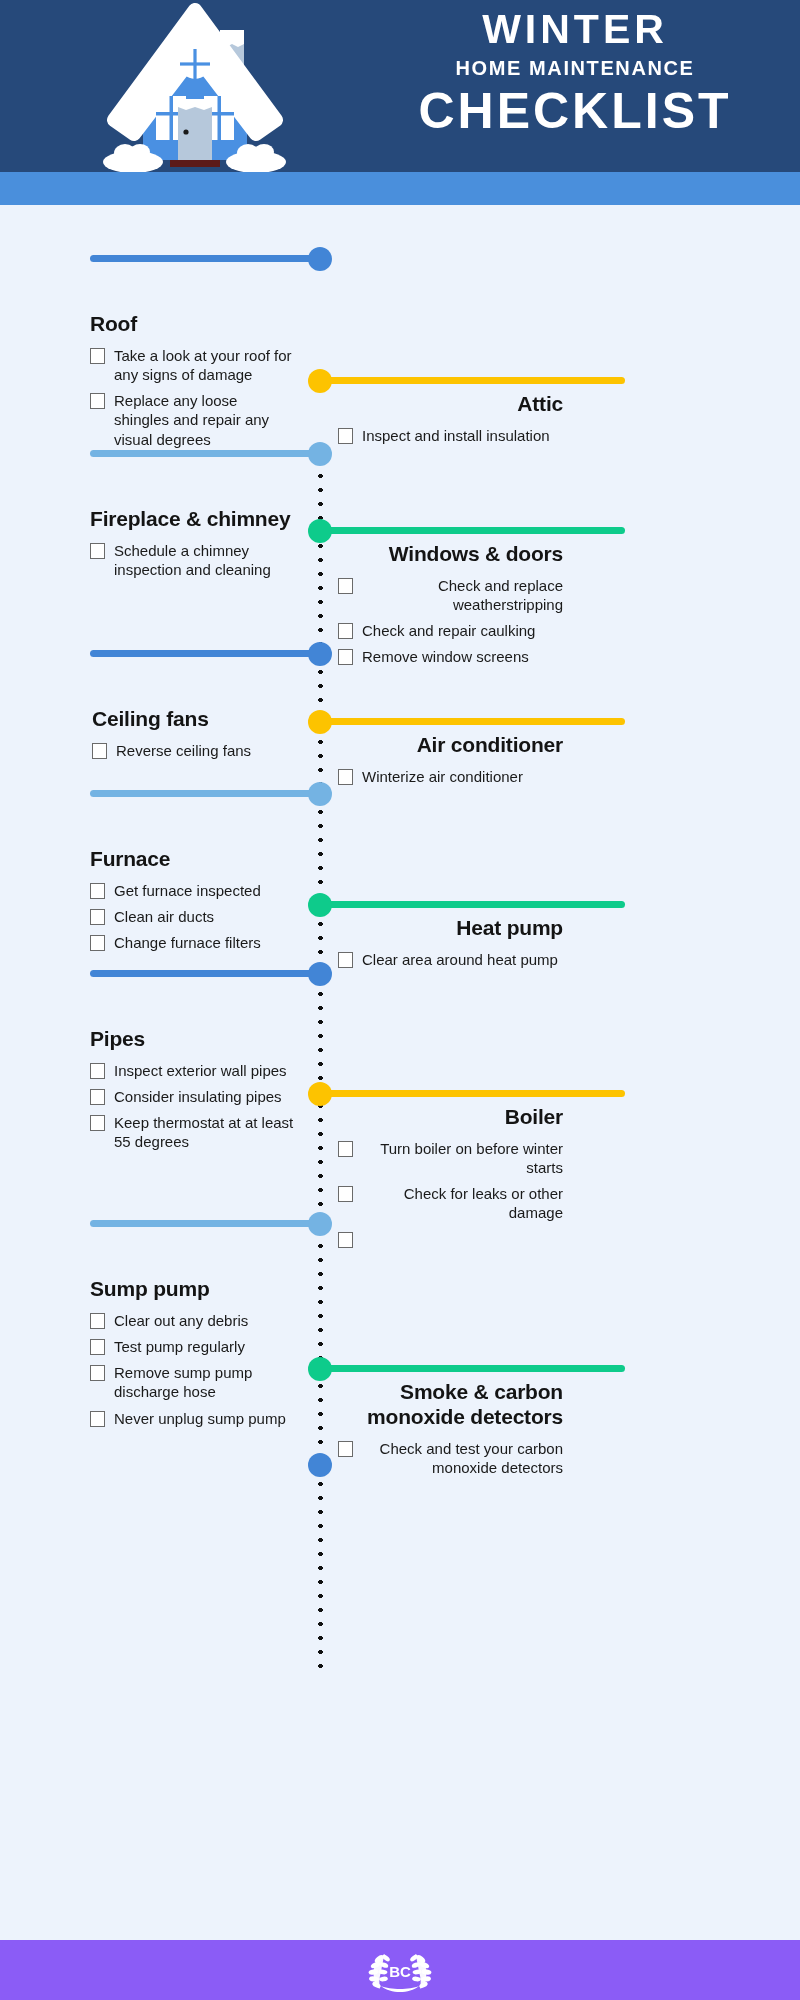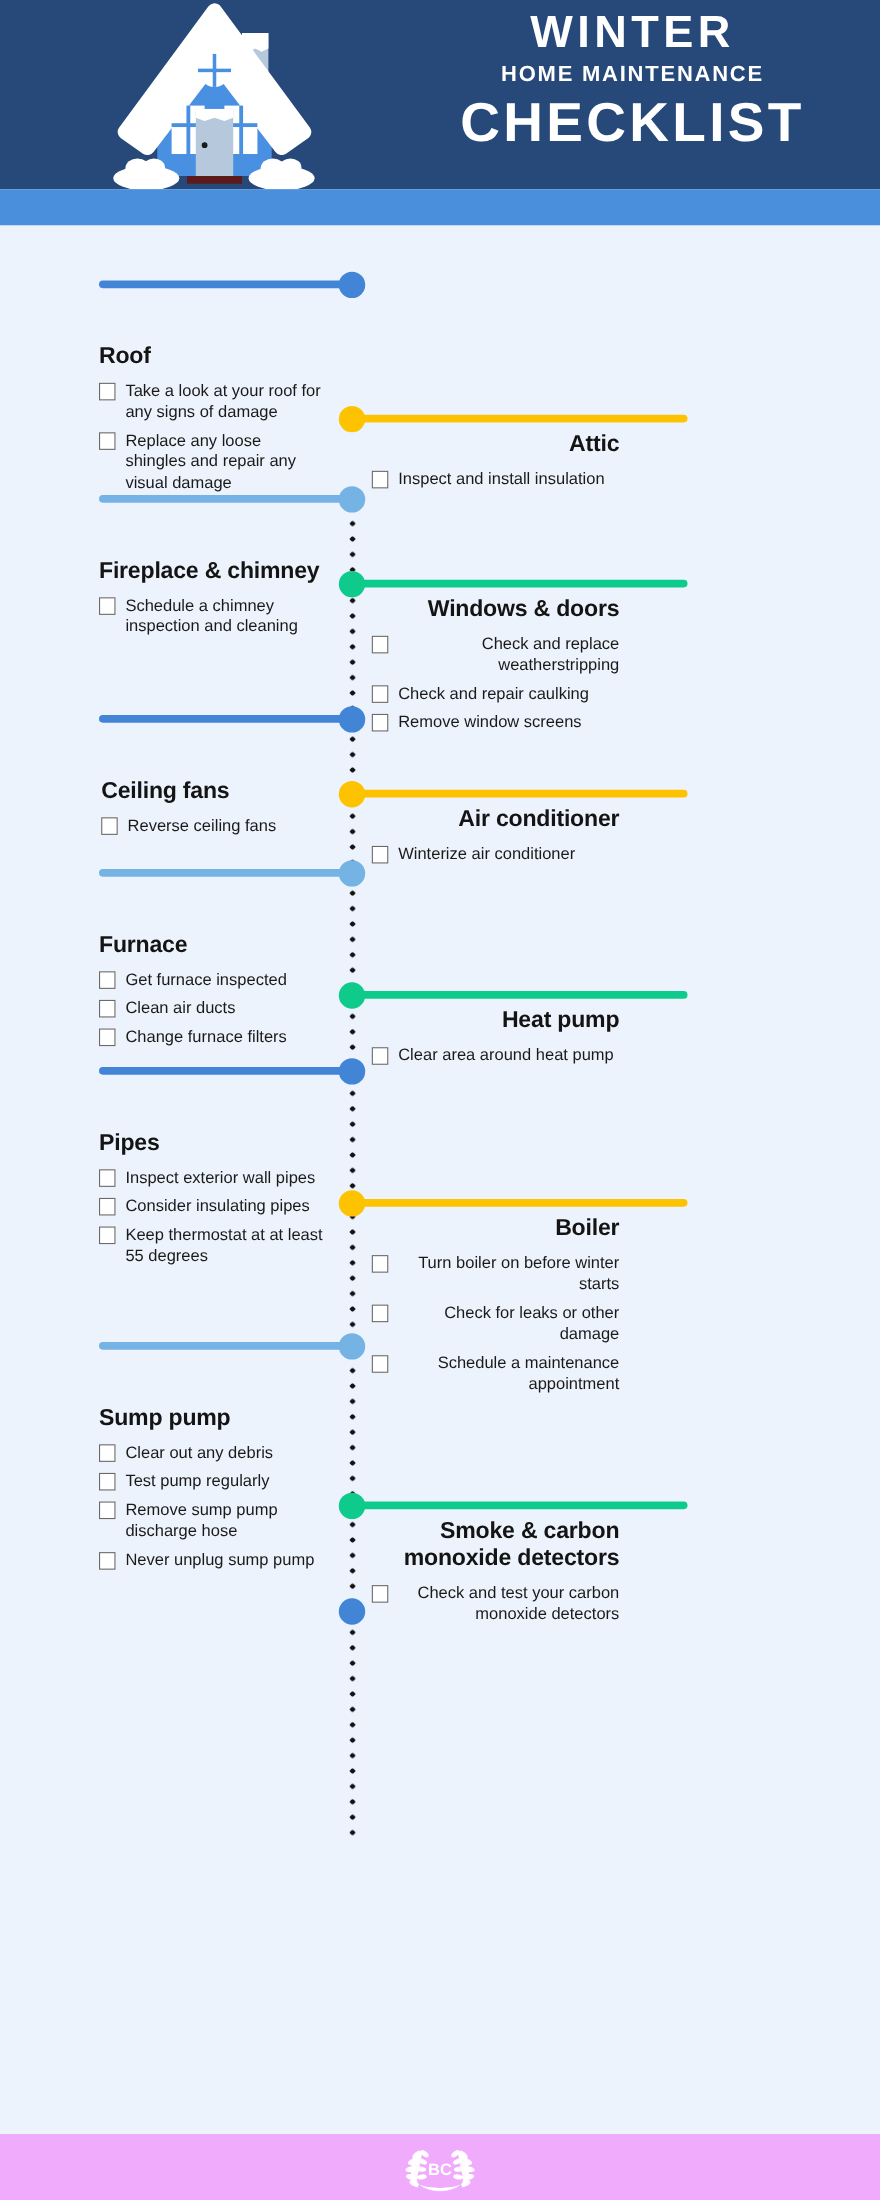--- a/index.html
+++ b/index.html
@@ -117,21 +117,21 @@
     line-height: 1.28;
   }
   .sec-left { text-align: left; margin-top: 42px; }
   .sec-right { text-align: right; }
 
   
   .footer {
     position: absolute;
     left: 0; top: 1940px;
     width: 800px; height: 60px;
-    background: #f0abfc;
+    background: #8b5cf6;
   }
   .logo-wrap {
     position: absolute;
     left: 50%;
     top: 6px;
     transform: translateX(-50%);
     width: 78px; height: 48px;
   }
 </style>
 </head>
@@ -192,21 +192,21 @@
       </div>
       <div class="sec sec-left" style="top: 65px; left: 90px; width: 205px;">
         <div class="sec-title">Roof</div>
         <div class="items">
           <div class="item">
             <div class="checkbox"></div>
             <div class="item-label">Take a look at your roof for any signs of damage</div>
           </div>
           <div class="item">
             <div class="checkbox"></div>
-            <div class="item-label">Replace any loose shingles and repair any visual damage</div>
+            <div class="item-label">Replace any loose shingles and repair any visual degrees</div>
           </div>
         </div>
       </div>
       <div class="node" style="top: 172px; left: 0px; width: 800px;">
         <div class="connector" style="background: rgb(253, 195, 0); left: 320px; width: 305px;"></div>
         <div class="dot" style="background: rgb(253, 195, 0); left: 308px;"></div>
       </div>
       <div class="sec sec-right" style="top: 187px; left: 338px; width: 225px;">
         <div class="sec-title">Attic</div>
         <div class="items">
@@ -341,21 +341,20 @@
           <div class="item">
             <div class="checkbox"></div>
             <div class="item-label">Turn boiler on before winter starts</div>
           </div>
           <div class="item">
             <div class="checkbox"></div>
             <div class="item-label">Check for leaks or other damage</div>
           </div>
           <div class="item">
             <div class="checkbox"></div>
-            <div class="item-label">Schedule a maintenance appointment</div>
           </div>
         </div>
       </div>
       <div class="node" style="top: 1015px; left: 0px; width: 800px;">
         <div class="connector" style="background: rgb(116, 179, 227); left: 90px; width: 230px;"></div>
         <div class="dot" style="background: rgb(116, 179, 227); left: 308px;"></div>
       </div>
       <div class="sec sec-left" style="top: 1030px; left: 90px; width: 205px;">
         <div class="sec-title">Sump pump</div>
         <div class="items">

